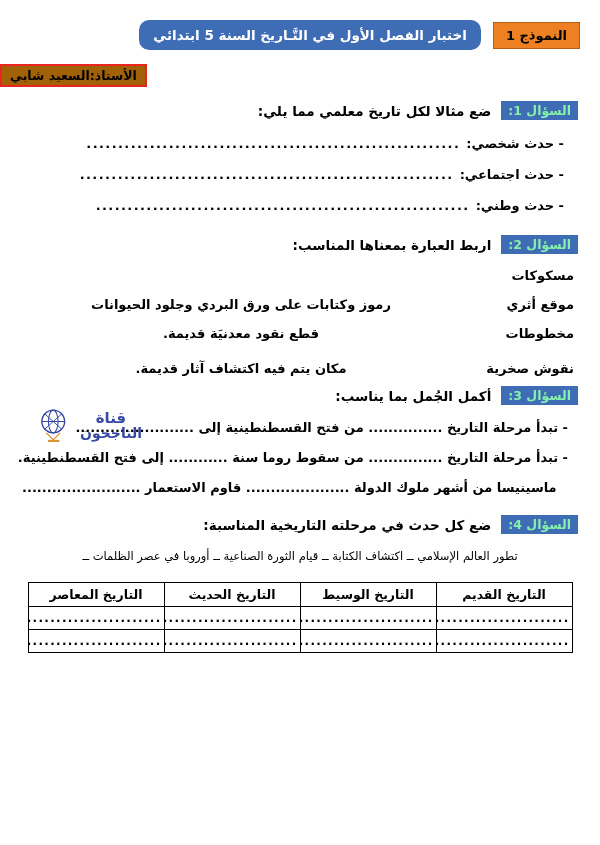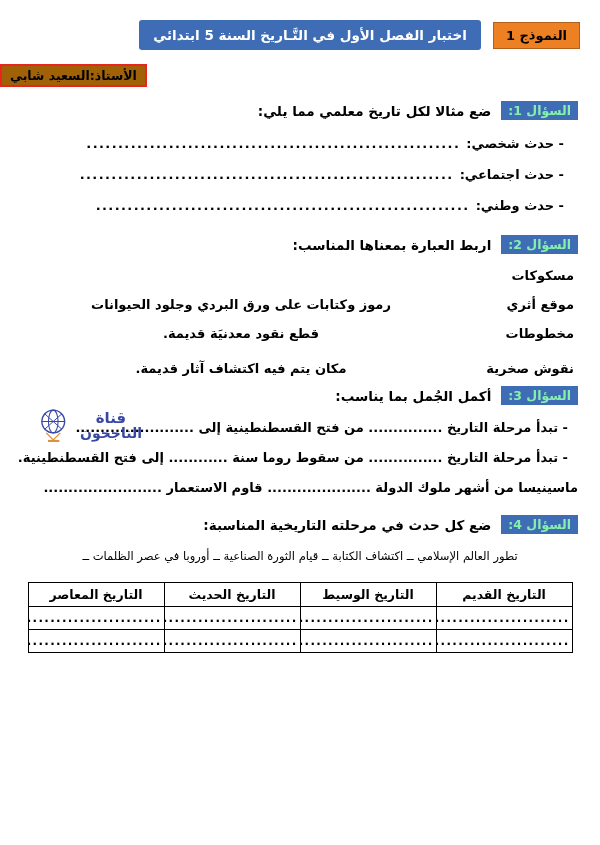--- a/index.html
+++ b/index.html
@@ -28,21 +28,21 @@
     justify-content: flex-start;
     gap: 12px;
     padding: 20px 20px 0 20px;
   }
   .title-badge {
     background: #3f6db5;
     color: #ffffff;
     font-weight: bold;
     font-size: 13.5px;
     padding: 7px 14px;
-    border-radius: 3px;
+    border-radius: 10px;
     white-space: nowrap;
     letter-spacing: 0px;
   }
   .model-badge {
     background: #ed8022;
     color: #000000;
     font-weight: bold;
     font-size: 13px;
     padding: 5px 12px;
     border: 1px solid #b0601a;
@@ -117,21 +117,21 @@
 
   
   .fill-row {
     font-size: 13px;
     font-weight: bold;
     margin-top: 15px;
     text-align: right;
     white-space: nowrap;
     padding-right: 10px;
   }
-  .fill-row.center { text-align: right; padding-right: 0; }
+  .fill-row.center { text-align: left; padding-right: 0; }
 
   
   .events {
     font-size: 11.5px;
     font-weight: normal;
     margin-top: 12px;
     line-height: 1.9;
     text-align: center;
     padding: 0 18px;
   }

